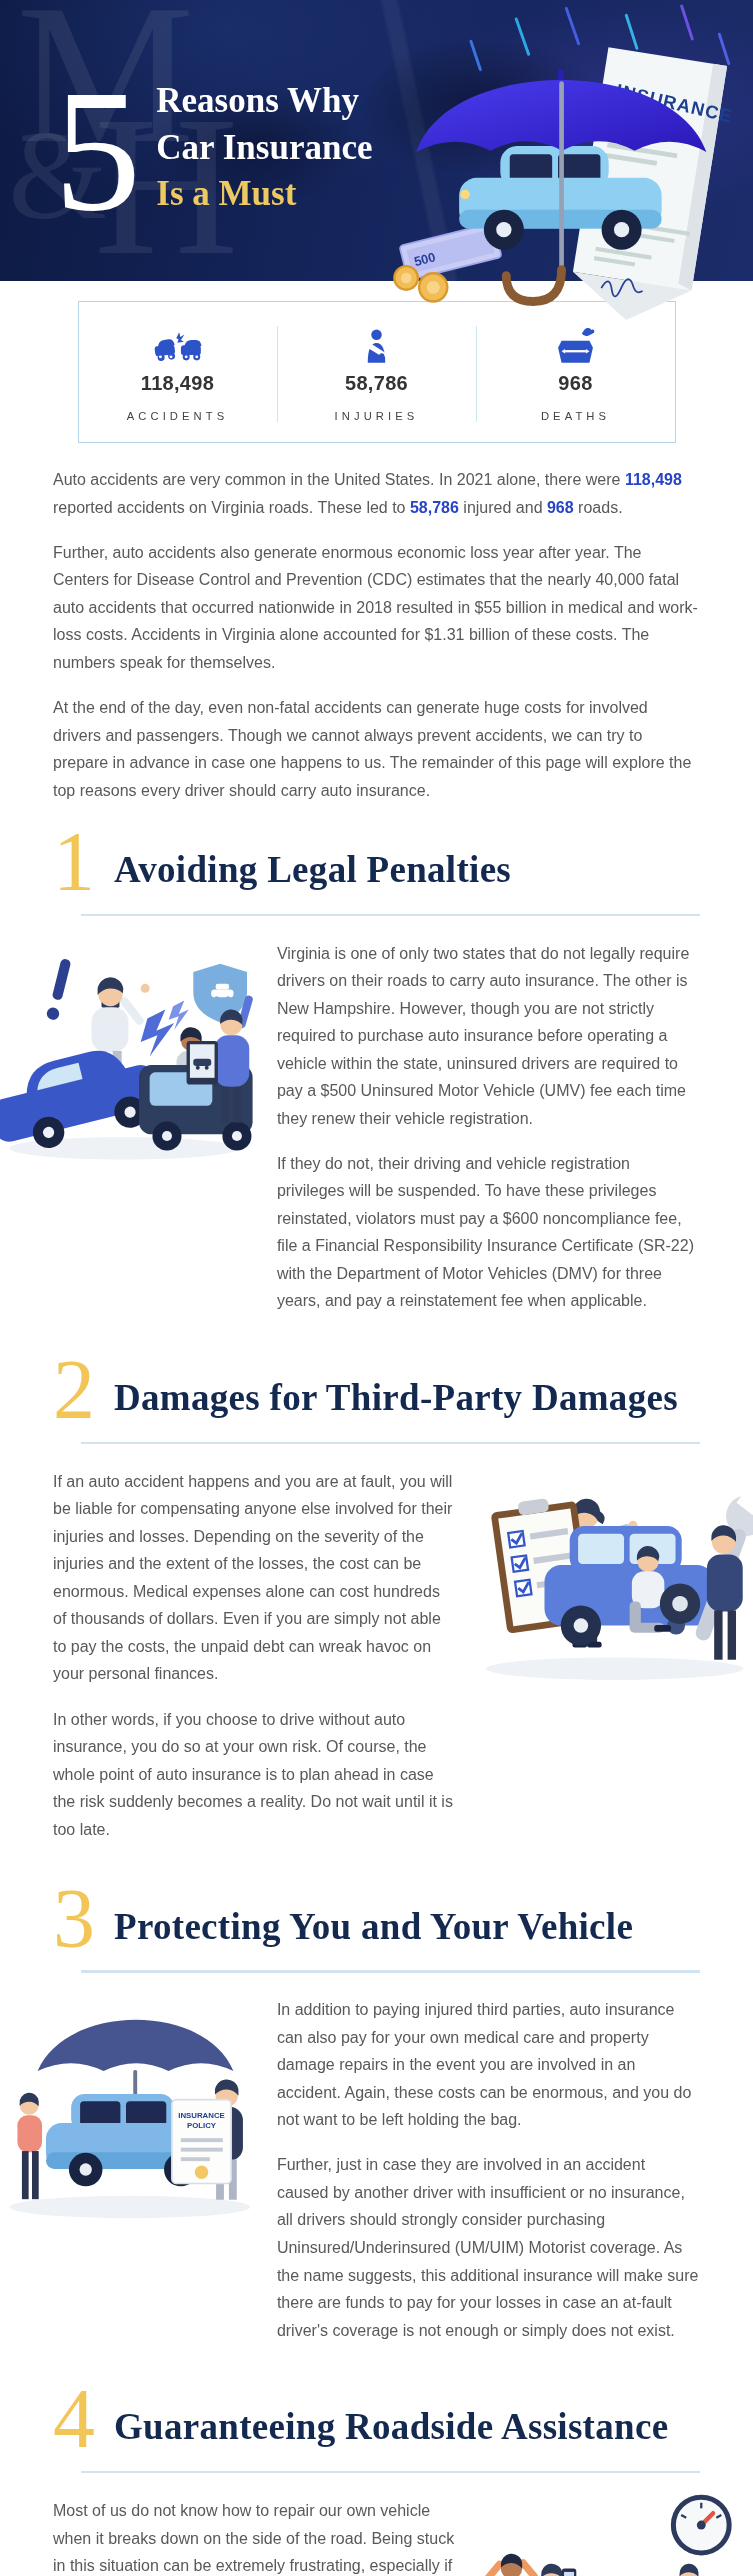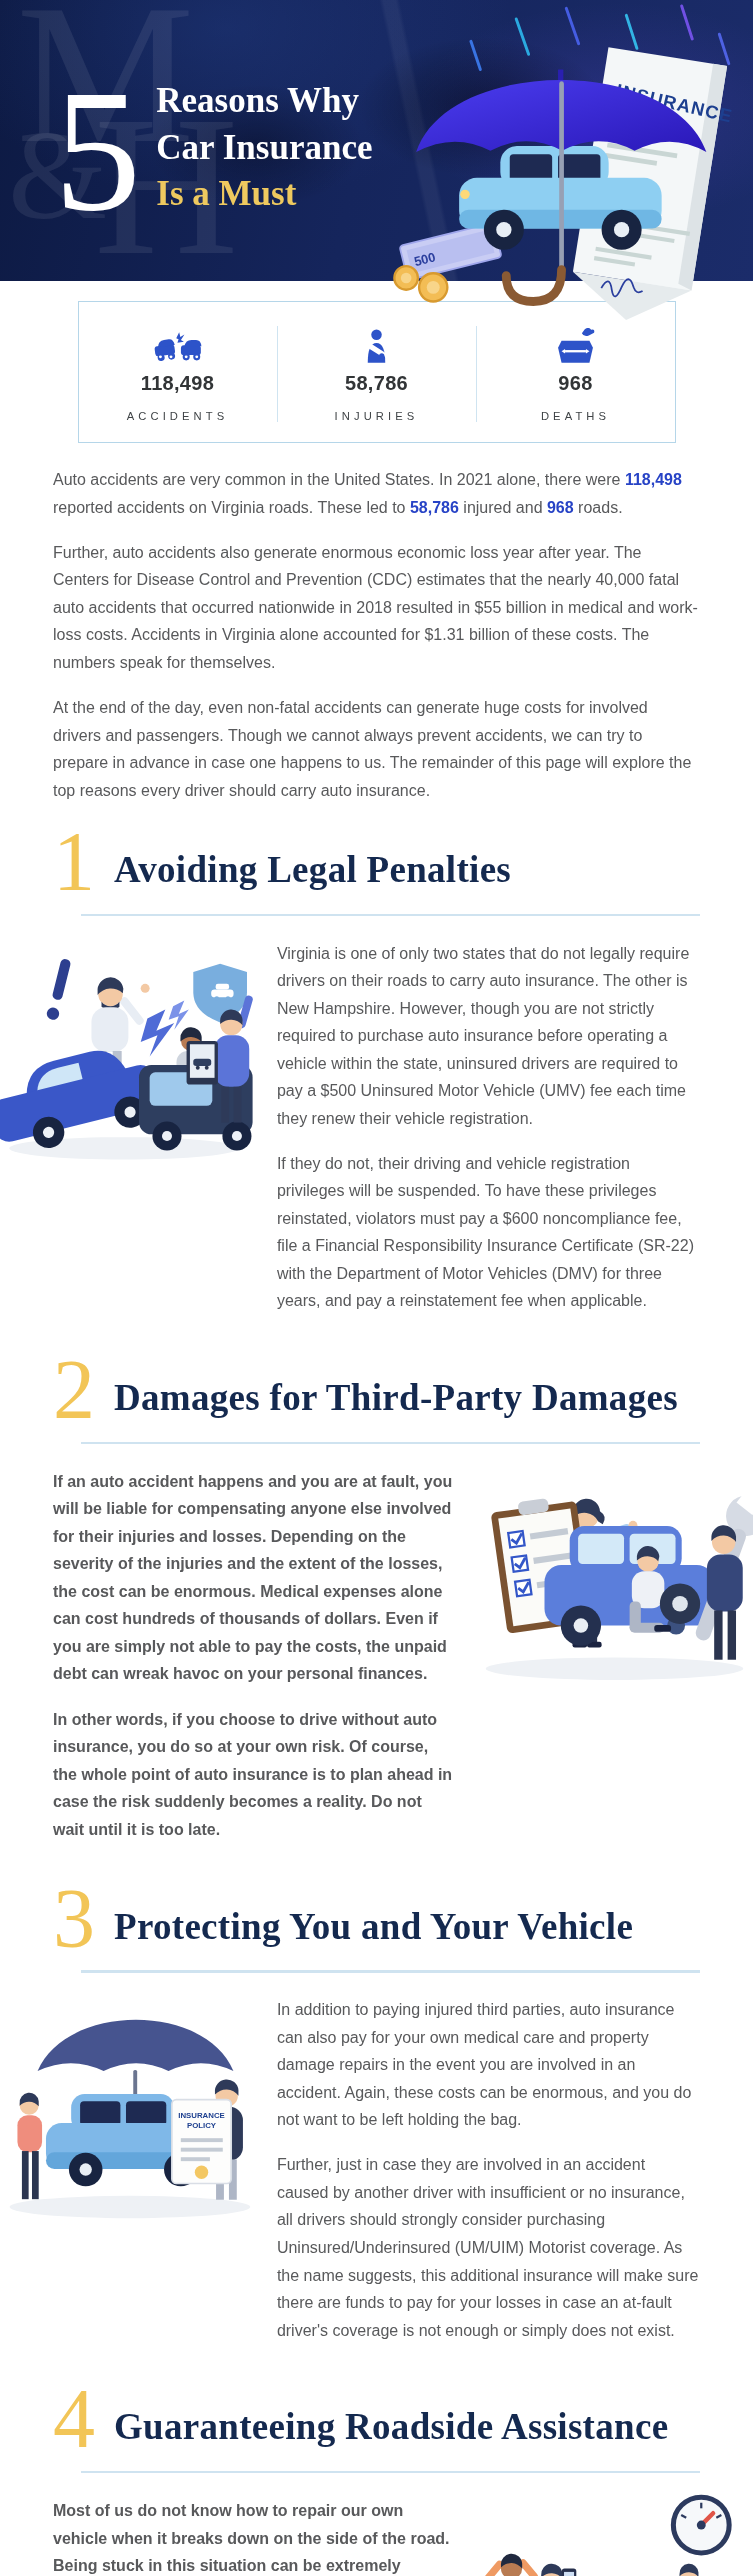--- a/index.html
+++ b/index.html
@@ -74,21 +74,21 @@
   .sec-title {
     font-family:"Liberation Serif", serif; font-size:37px; color:#14294f;
     font-weight:600; letter-spacing:0.3px; padding-top:15.3px;
   }
   .sec-rule { height:2.4px; background:#cfe3f0; margin:11.8px 0 0 28px; }
   .sec-body { display:flex; margin-top:13px; align-items:flex-start; }
   .sec-body .txt { padding-top:10.6px; }
   .illus-left  { flex:0 0 271px; margin-left:-53px; padding-left:0; }
   .illus-right { flex:0 0 282px; margin-right:-53px; text-align:right; }
   .txt-right { flex:1; padding-left:5.9px; }
-  .txt-left  { flex:1; padding-right:15.3px;font-weight:bold; }
+  .txt-left  { flex:1; padding-right:15.3px; }
   .minh1{min-height:234px}.minh2{min-height:198px}.minh3{min-height:235px}
   .minh4{min-height:194px}
 </style>
 </head>
 <body>
 
 <header class="hero">
   <div class="watermark">
     <span class="wm-m">M</span>
     <span class="wm-amp">&amp;</span>

